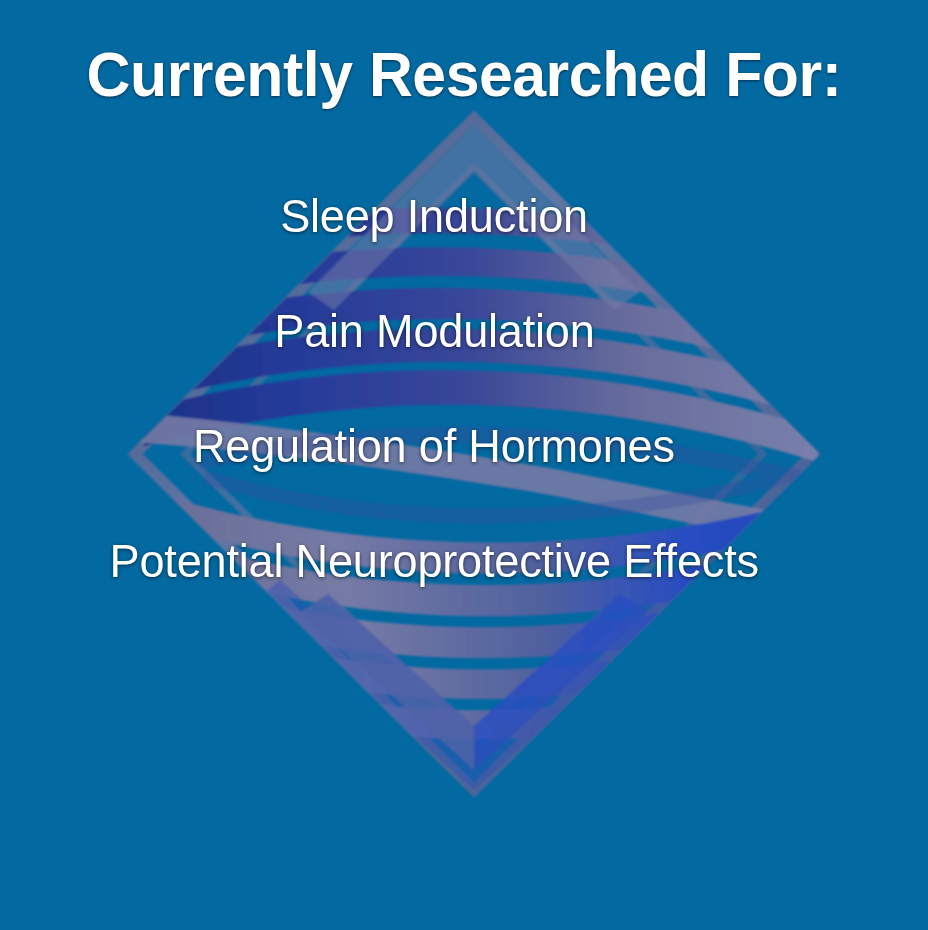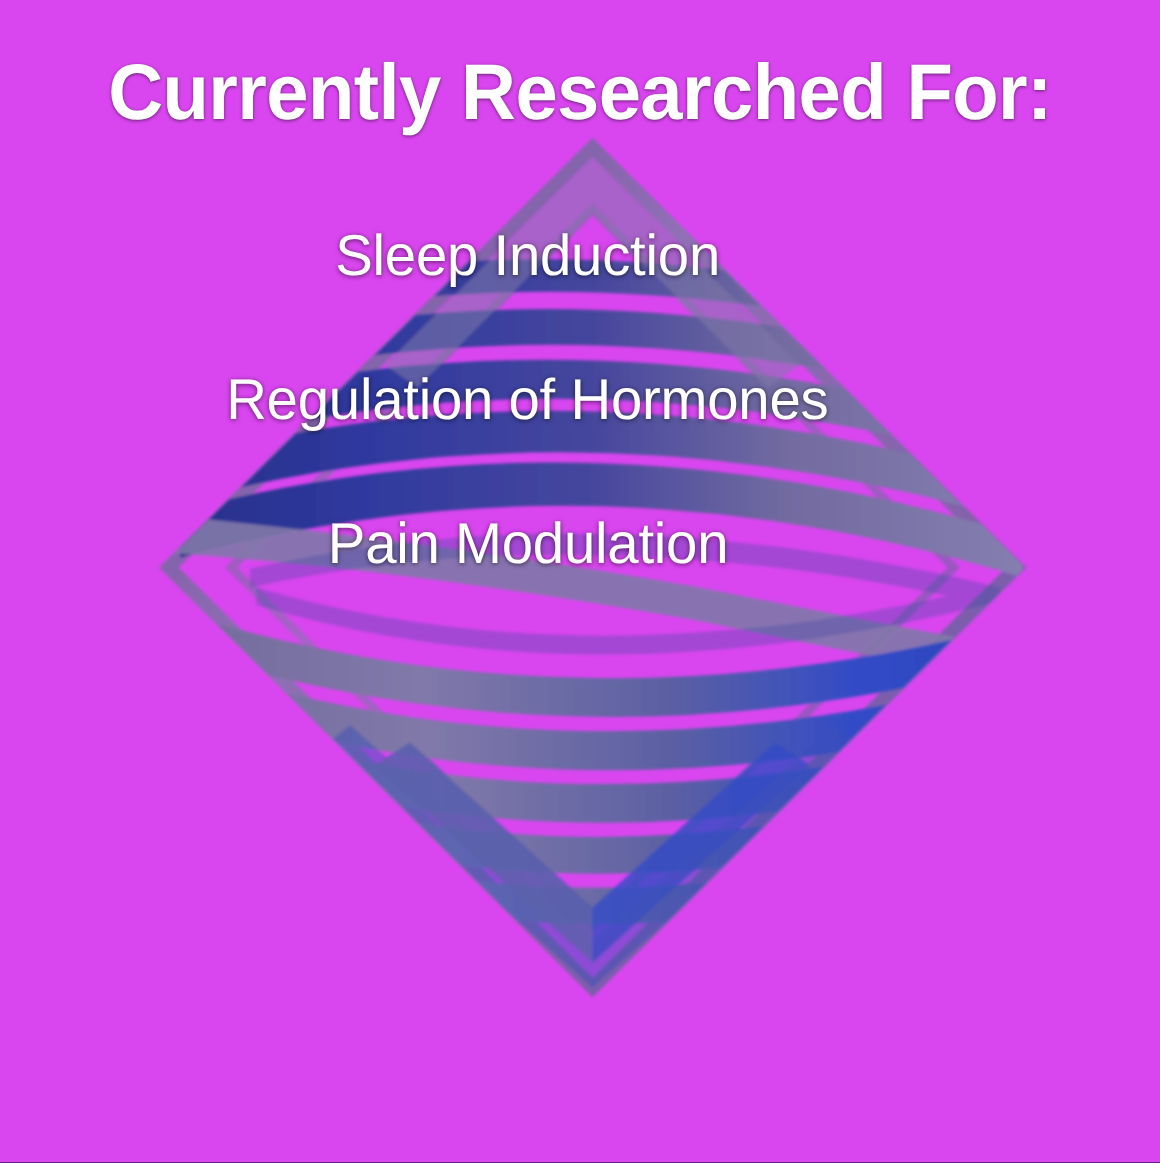--- a/index.html
+++ b/index.html
@@ -57,21 +57,21 @@
     text-shadow: 0 1px 3px rgba(0,0,0,0.55);
     white-space: nowrap;
   }
 
   #list {
     position: absolute;
     top: 176px;
     left: 0;
     width: 844px;
     list-style: none;
-    margin: 0;
+    margin: 12px;
     padding: 0;
   }
   #list li {
     height: 115px;
     line-height: 56px;
     text-align: center;
     color: #ffffff;
     font-family: "Liberation Sans", sans-serif;
     font-weight: normal;
     font-size: 46px;
@@ -80,21 +80,21 @@
     text-shadow: 0 1px 4px rgba(0,0,0,0.6);
   }
   #list li span {
     display: inline-block;
     transform: scaleX(0.98);
   }
 </style>
 </head>
 <body style="background: rgb(22, 6, 50);">
 
-<div id="slide" style="background: #d946ef;">
+<div id="slide" style="background: #0369a1;">
 
   <svg id="watermark" viewBox="0 0 928 930" width="928" height="930" xmlns="http://www.w3.org/2000/svg" aria-hidden="true">
     <defs>
 
       <linearGradient id="gradUp" x1="0" y1="0" x2="1" y2="0">
         <stop offset="0%" stop-color="#1d2f86"></stop>
         <stop offset="22%" stop-color="#27399a"></stop>
         <stop offset="48%" stop-color="#3d4699"></stop>
         <stop offset="72%" stop-color="#6d6d9c"></stop>
         <stop offset="100%" stop-color="#8182ad"></stop>
@@ -176,21 +176,24 @@
 
   <div id="content">
 
     <div id="title">Currently Researched For:</div>
 
     <ul id="list">
       <li>
         <span>Sleep Induction</span>
       </li>
       <li>
+        <span>Pain Modulation</span>
+      </li>
+      <li>
         <span>Regulation of Hormones</span>
       </li>
       <li>
-        <span>Pain Modulation</span>
+        <span>Potential Neuroprotective Effects</span>
       </li>
     </ul>
 
   </div>
 </div>
 
 </body></html>

